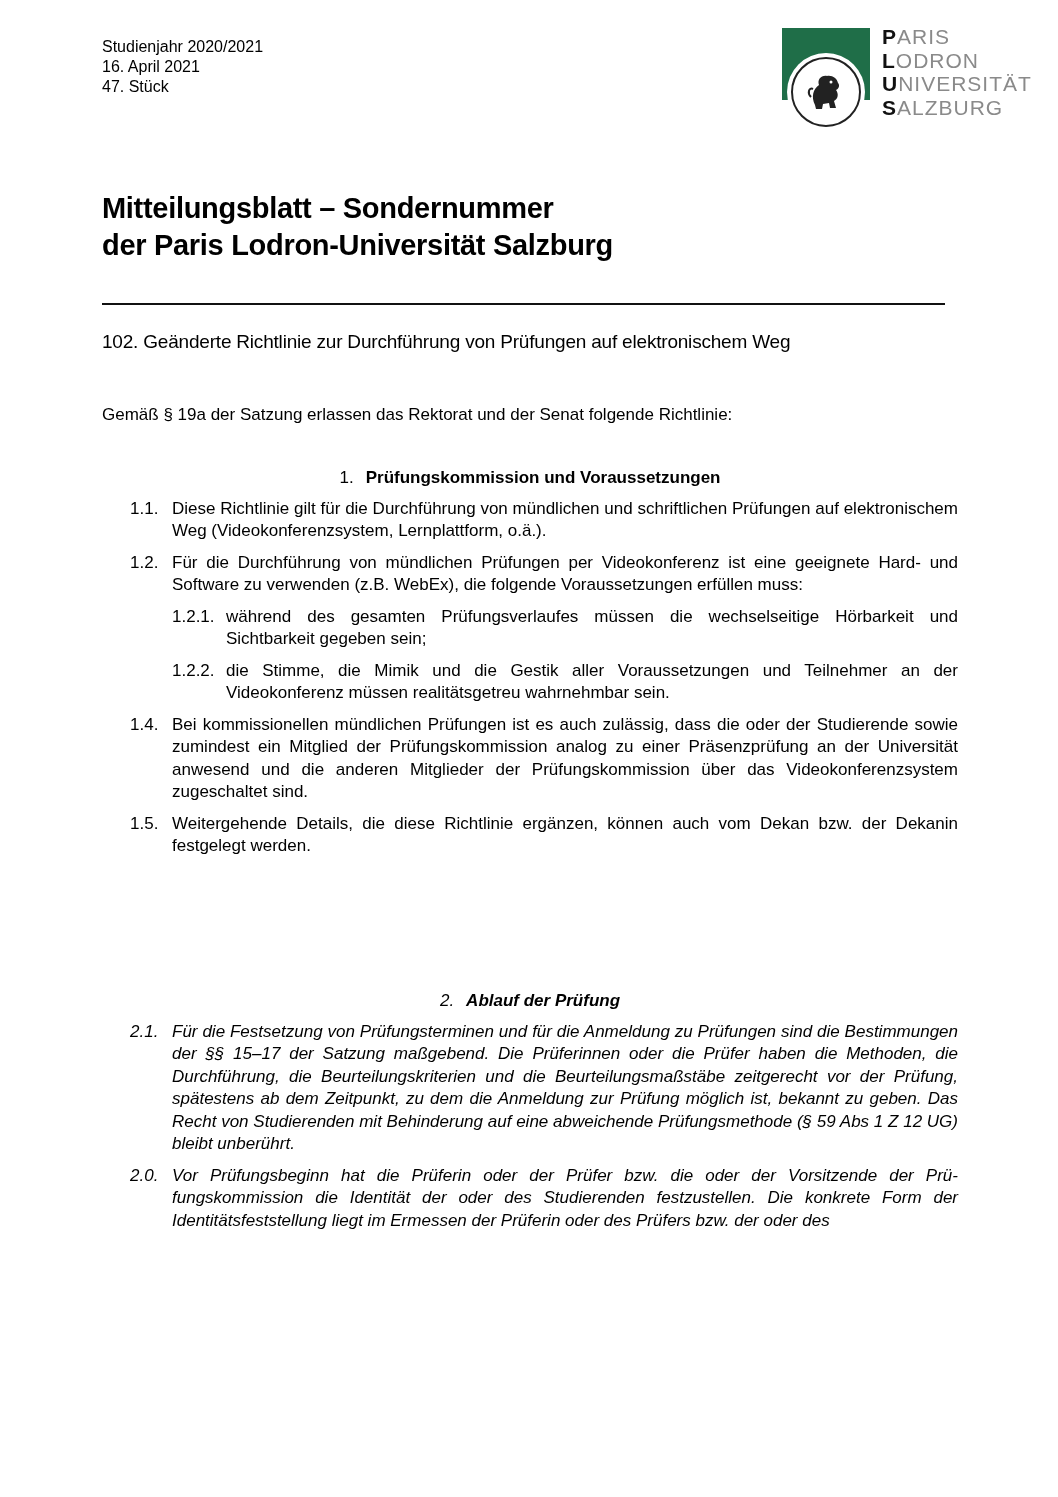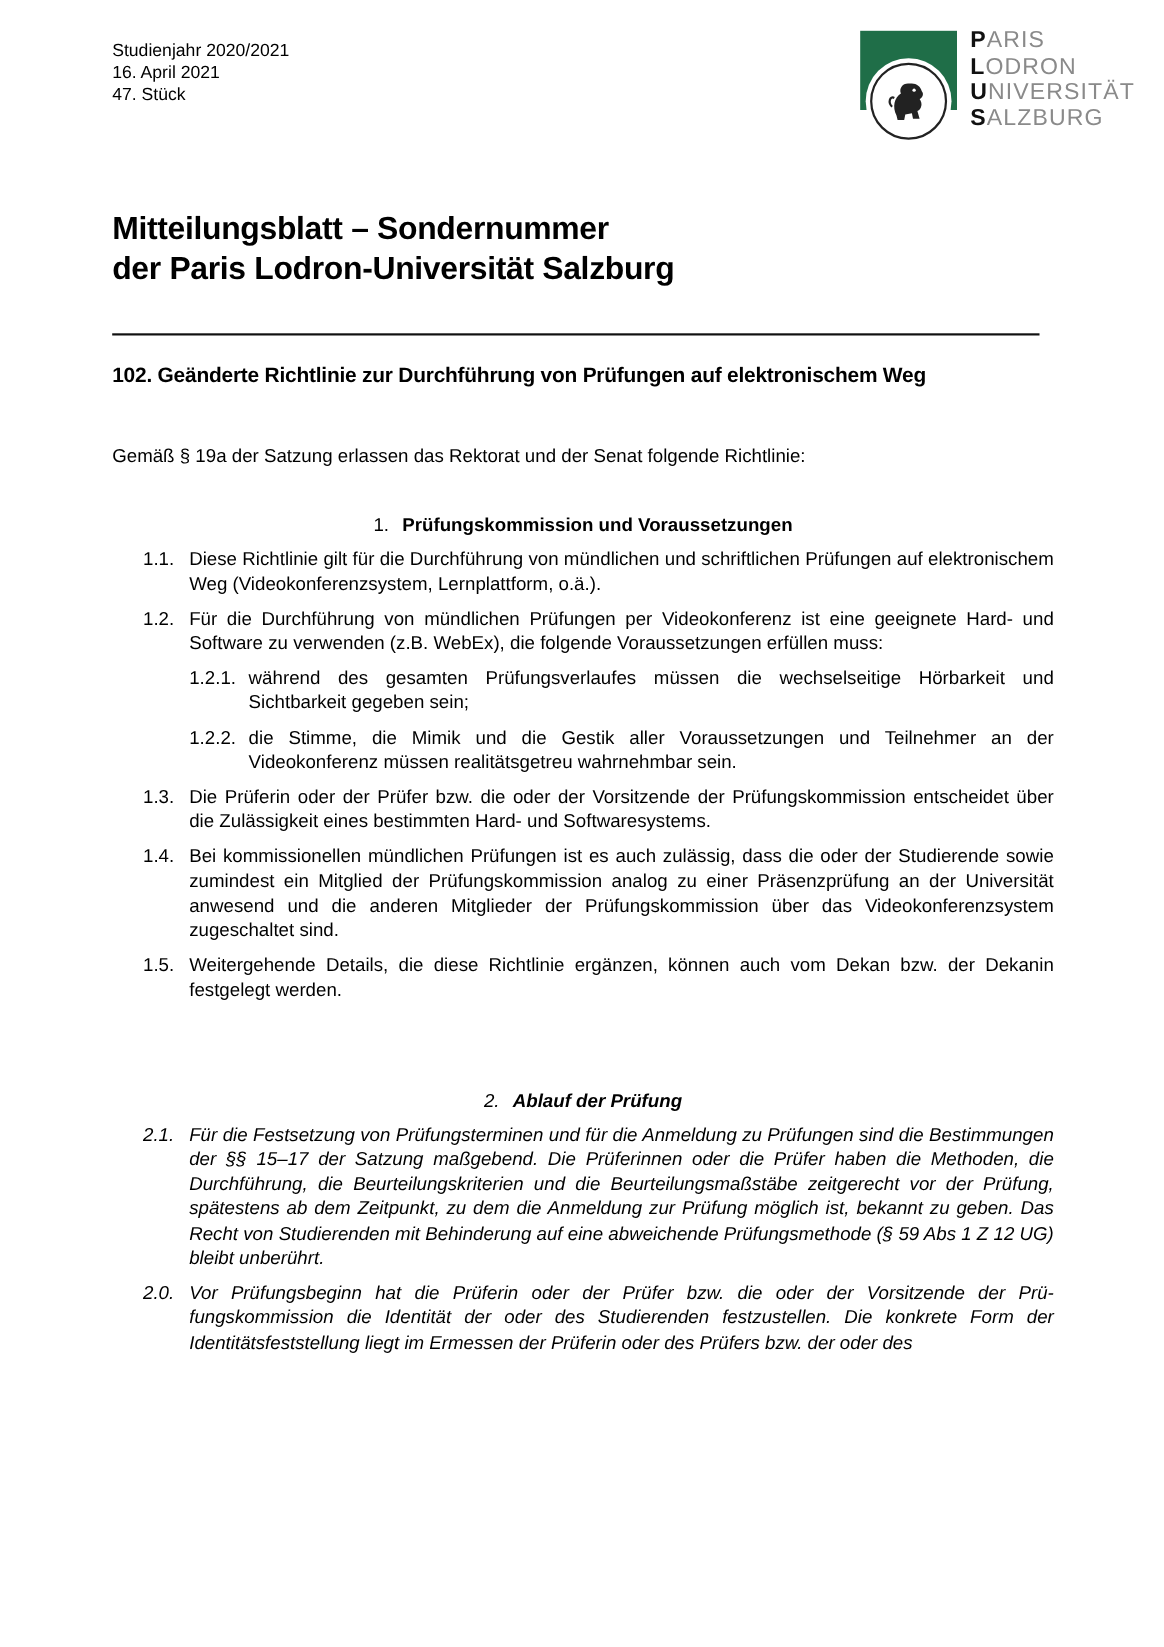--- a/index.html
+++ b/index.html
@@ -12,21 +12,21 @@
   .logo-arch { position:absolute; left:5px; top:25px; width:78px; height:78px; border-radius:50%; background:#fff; }
   .logo-seal { position:absolute; left:9px; top:29px; width:66px; height:66px; border-radius:50%;
                border:2px solid #222; background:#fff; display:flex; align-items:center; justify-content:center; }
   .logo-seal svg { width:50px; height:50px; }
   .logo-text { position:absolute; left:100px; top:-3px; font-size:21px; line-height:23.5px; color:#8a8a8a;
                letter-spacing:1px; white-space:nowrap; }
   .logo-text b { color:#111; font-weight:bold; }
   .title { position:absolute; left:102px; top:190px; font-size:29px; line-height:37px; font-weight:bold;
            letter-spacing:-0.3px; white-space:nowrap; }
   .rule { position:absolute; left:102px; top:303px; width:843px; height:2px; background:#111; }
-  .subtitle { position:absolute; left:102px; top:331px; font-size:19px; font-weight:bold; white-space:nowrap; letter-spacing:-0.2px; }
+  .subtitle { position:absolute; left:102px; top:331px; font-size:19px; font-weight:normal; white-space:nowrap; letter-spacing:-0.2px; }
   .intro { position:absolute; left:102px; top:405px; font-size:17px; white-space:nowrap; }
   .body { position:absolute; left:102px; width:856px; font-size:17px; line-height:22.5px; }
   .sec-head { text-align:center; font-size:17px; margin:0; }
   .sec-head .num { margin-right:12px; }
   .sec-head .t { font-weight:bold; }
   .item { display:flex; text-align:justify; }
   .item .n { flex:0 0 auto; }
   .lvl1 { padding-left:28px; }
   .lvl1 .n { width:42px; }
   .lvl2 { padding-left:70px; }
@@ -85,24 +85,20 @@
   </div>
   <div class="item lvl2" style="margin-bottom:9px;">
     <span class="n">1.2.1.</span>
       <span class="tx">während des gesamten Prüfungsverlaufes müssen die wechselseitige Hörbarkeit und Sichtbarkeit gegeben sein;</span>
   </div>
   <div class="item lvl2" style="margin-bottom:9px;">
     <span class="n">1.2.2.</span>
       <span class="tx">die Stimme, die Mimik und die Gestik aller Voraussetzungen und Teilnehmer an der Videokonferenz müssen realitätsgetreu wahrnehmbar sein.</span>
   </div>
   <div class="item lvl1" style="margin-bottom:9px;">
-    <span class="n">1.3.</span>
-      <span class="tx">Die Prüferin oder der Prüfer bzw. die oder der Vorsitzende der Prüfungskommission ent­scheidet über die Zulässigkeit eines bestimmten Hard- und Softwaresystems.</span>
-  </div>
-  <div class="item lvl1" style="margin-bottom:9px;">
     <span class="n">1.4.</span>
       <span class="tx">Bei kommissionellen mündlichen Prüfungen ist es auch zulässig, dass die oder der Studie­rende sowie zumindest ein Mitglied der Prüfungskommission analog zu einer Präsenzprü­fung an der Universität anwesend und die anderen Mitglieder der Prüfungskommission über das Videokonferenzsystem zugeschaltet sind.</span>
   </div>
   <div class="item lvl1">
     <span class="n">1.5.</span>
       <span class="tx">Weitergehende Details, die diese Richtlinie ergänzen, können auch vom Dekan bzw. der Dekanin festgelegt werden.</span>
   </div>
 </div>
 
 <div class="body" style="top:990px;font-style:italic;">

